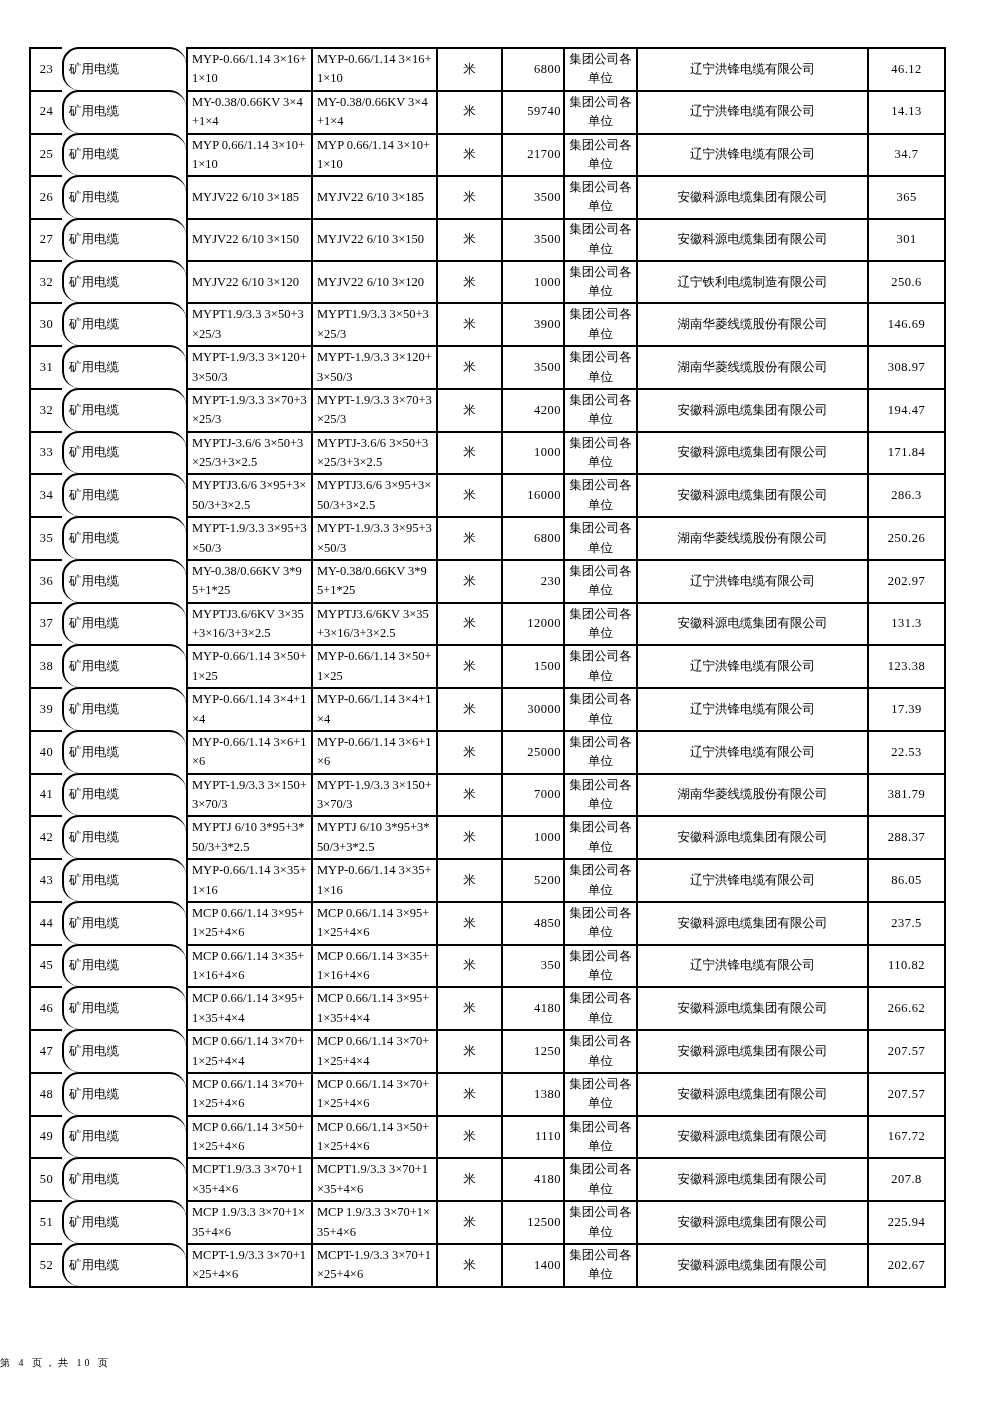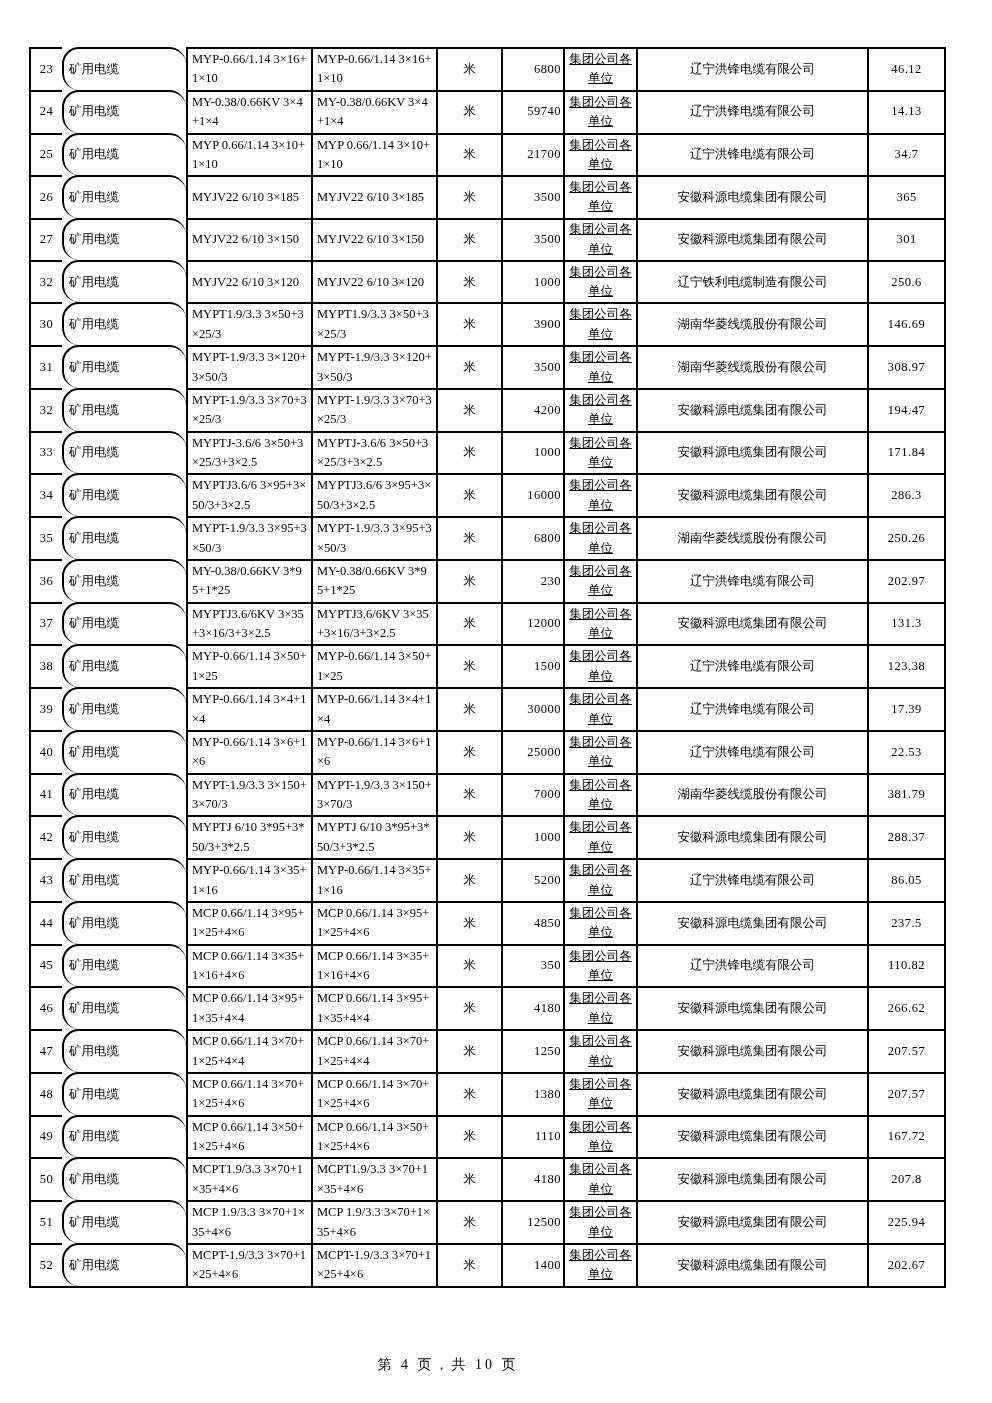--- a/index.html
+++ b/index.html
@@ -61,37 +61,36 @@
   }
   td.c-qty {
     text-align: right;
     padding-right: 2px;
     letter-spacing: 0.5px;
   }
   td.c-pur {
     text-align: center;
     padding: 0 2px;
     line-height: 1.5;
-    text-decoration: underline;
   }
   td.c-mfr {
     text-align: center;
     padding: 0 4px;
   }
   td.c-price {
     text-align: center;
     letter-spacing: 0.5px;
   }
   .page-footer {
     position: absolute;
     left: 0;
     top: 1356px;
     width: 896px;
-    text-align: center;
-    font-size: 14px;
+    text-align: left;
+    font-size: 10px;
     letter-spacing: 3px;
   }
 </style>
 </head>
 <body>
 
 <div class="page">
 
   <table class="price-table">
     <colgroup>

